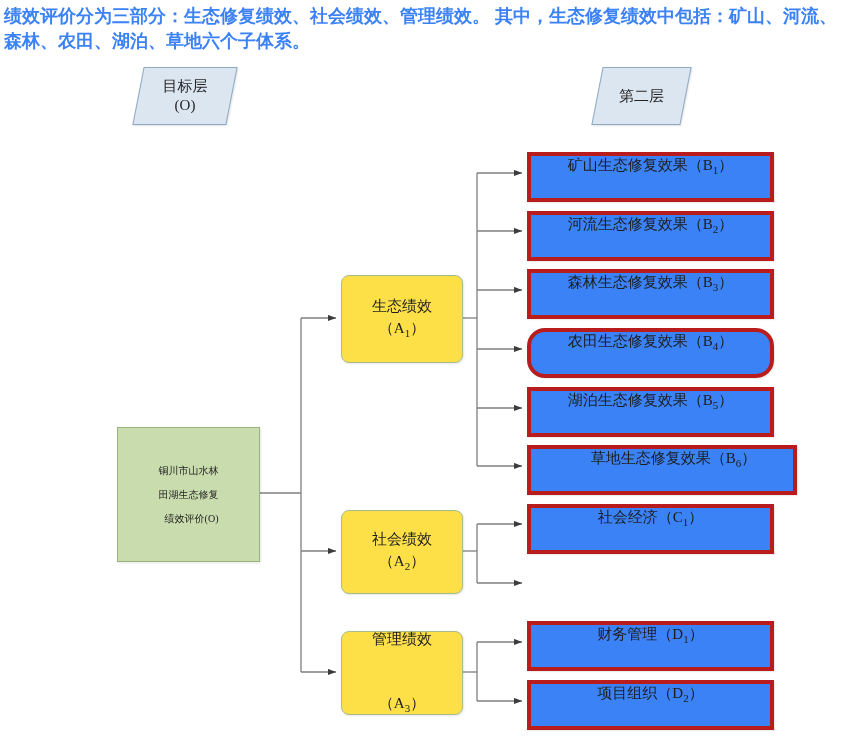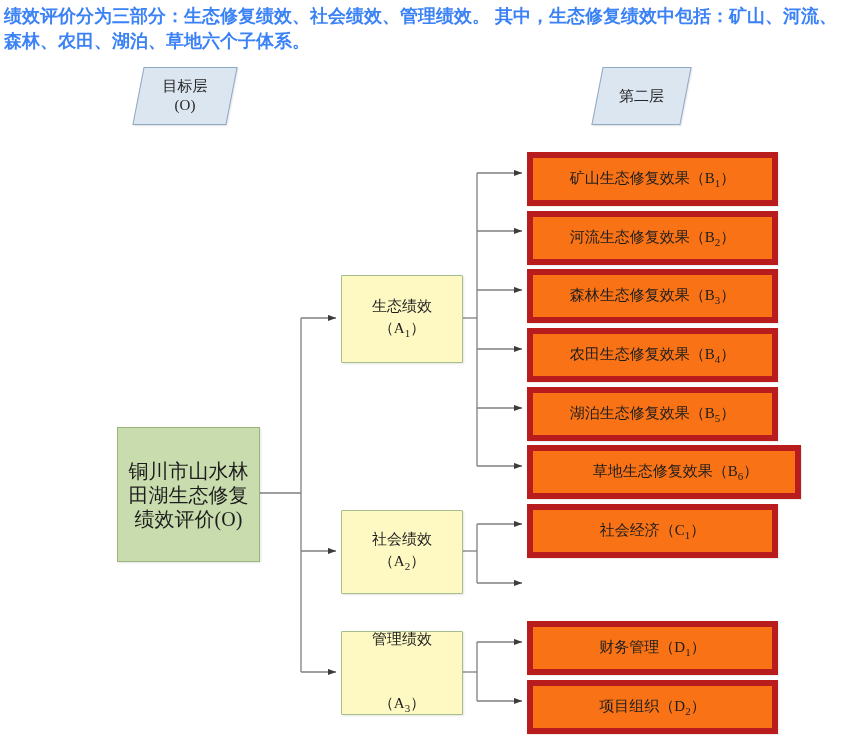--- a/index.html
+++ b/index.html
@@ -47,45 +47,45 @@
 
   
   .rootbox{
     position:absolute;
     background:#c9dcae;
     border:1px solid #9bb37d;
     box-shadow:1px 1px 2px rgba(0,0,0,0.10);
     display:flex;align-items:center;justify-content:center;
   }
   .rootbox .txt{
-    font-size:20px;color:#1d1d1d;line-height:24px;
-    text-align:center;padding:0 6px;
+    font-size:10px;color:#1d1d1d;line-height:24px;
+    text-align:right;padding:0 6px;
     white-space:pre-line;
   }
 
   
   .anode{
     position:absolute;
-    background:#fef9c3;
+    background:#fde047;
     border:1px solid #a7bd8b;
-    border-radius:1px;
+    border-radius:8px;
     box-shadow:1px 1px 2px rgba(0,0,0,0.10);
     display:flex;flex-direction:column;
     align-items:center;justify-content:center;
   }
   .anode .l1{font-size:15px;color:#1d1d1d;line-height:22px;}
   .anode .l2{font-size:15px;color:#1d1d1d;line-height:22px;}
   .sub{font-size:11px;vertical-align:sub;}
 
   
   .leaf{
     position:absolute;
-    background:#f97316;
-    border:6px solid #b91c1c;
-    display:flex;align-items:center;justify-content:center;
+    background:#3b82f6;
+    border:4px solid #b91c1c;
+    display:flex;align-items:flex-start;justify-content:center;
     box-shadow:1px 1px 1px rgba(0,0,0,0.07);
   }
   .leaf .txt{font-size:15px;color:#1d1d1d;white-space:nowrap;}
 </style>
 </head>
 <body>
 
 <div id="stage">
 
   <div class="caption">绩效评价分为三部分：生态修复绩效、社会绩效、管理绩效。 其中，生态修复绩效中包括：矿山、河流、森林、农田、湖泊、草地六个子体系。</div>
@@ -168,21 +168,21 @@
   </div>
 
   <div class="leaf" style="left:527px;top:211px;width:239px;height:42px;">
     <div class="txt"><span>河流生态修复效果</span>（<span>B</span><span class="sub">2</span>）</div>
   </div>
 
   <div class="leaf" style="left:527px;top:269px;width:239px;height:42px;">
     <div class="txt"><span>森林生态修复效果</span>（<span>B</span><span class="sub">3</span>）</div>
   </div>
 
-  <div class="leaf" style="left:527px;top:328px;width:239px;height:42px;">
+  <div class="leaf" style="left:527px;top:328px;width:239px;height:42px;border-radius:18px;">
     <div class="txt"><span>农田生态修复效果</span>（<span>B</span><span class="sub">4</span>）</div>
   </div>
 
   <div class="leaf" style="left:527px;top:387px;width:239px;height:42px;">
     <div class="txt"><span>湖泊生态修复效果</span>（<span>B</span><span class="sub">5</span>）</div>
   </div>
 
   <div class="leaf" style="left:527px;top:445px;width:239px;height:42px;padding-left:23px;">
     <div class="txt"><span>草地生态修复效果</span>（<span>B</span><span class="sub">6</span>）</div>
   </div>

